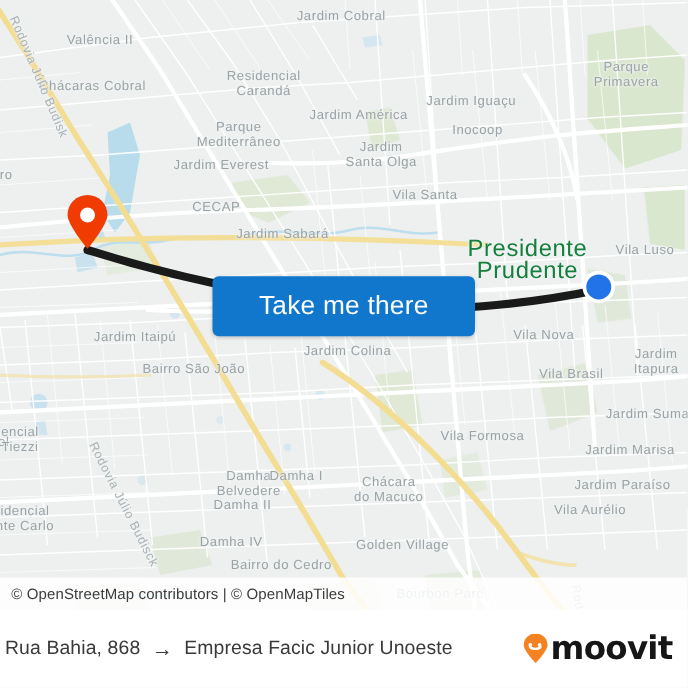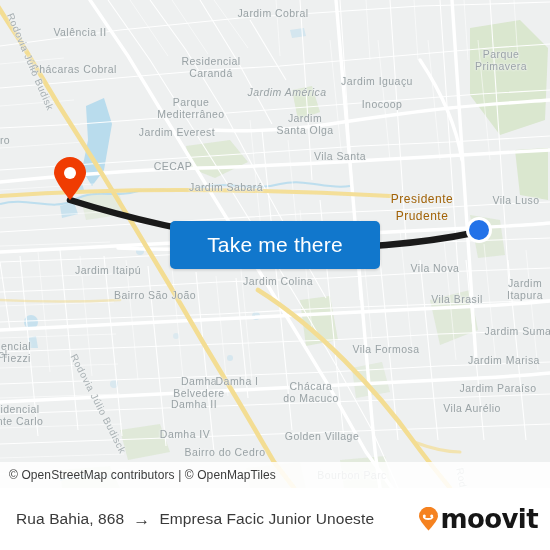--- a/index.html
+++ b/index.html
@@ -28,22 +28,22 @@
     font-size:10.5px;
     letter-spacing:.45px;
     white-space:pre;
     line-height:12px;
     text-align:center;
     transform:translate(-50%,-50%);
     pointer-events:none;
     text-shadow:0 0 2px #eef0f0, 0 0 3px #eef0f0, 0 0 1px #eef0f0;
   }
   .lbl.city {
-    color:#a16207;
-    font-size:12px;
+    color:#15803d;
+    font-size:19px;
     line-height:17px;
     letter-spacing:.5px;
   }
   .lbl.road {
     color:#a9b1b4;
     font-size:10px;
     letter-spacing:.6px;
   }
 
   
@@ -80,21 +80,21 @@
 
   
   .footer {
     position:absolute; left:0; top:488px;
     width:550px; height:62px;
     background:#ffffff;
     display:flex; align-items:center;
   }
   .footer-route {
     display:flex; align-items:center;
-    margin-left:16px;
+    margin-left:4px;
     font-size:15.5px;
     color:#3a3a3a;
     letter-spacing:.1px;
     white-space:nowrap;
   }
   .arrow { margin:0 9px; font-size:17px; color:#3a3a3a; line-height:1; }
   .brand {
     position:absolute; right:12px; top:50%;
     transform:translateY(-50%);
     display:flex; align-items:center;
@@ -263,21 +263,21 @@
 
     <div id="labels">
         <div class="lbl" style="left: 273px; top: 13px;">Jardim Cobral</div>
         <div class="lbl" style="left: 80px; top: 32px;">Valência II</div>
         <div class="lbl" style="left: 501px; top: 60px;">Parque
 Primavera</div>
         <div class="lbl" style="left: 211px; top: 67px;">Residencial
 Carandá</div>
         <div class="lbl" style="left: 74px; top: 69px;">Chácaras Cobral</div>
         <div class="lbl" style="left: 377px; top: 81px;">Jardim Iguaçu</div>
-        <div class="lbl" style="left: 287px; top: 92px; font-style: italic;">Jardim América</div>
+        <div class="lbl" style="left: 287px; top: 92px;">Jardim América</div>
         <div class="lbl" style="left: 191px; top: 108px;">Parque
 Mediterrâneo</div>
         <div class="lbl" style="left: 382px; top: 104px;">Inocoop</div>
         <div class="lbl" style="left: 305px; top: 124px;">Jardim
 Santa Olga</div>
         <div class="lbl" style="left: 177px; top: 132px;">Jardim Everest</div>
         <div class="lbl" style="left: 340px; top: 156px;">Vila Santa</div>
         <div class="lbl" style="left: 173px; top: 166px;">CECAP</div>
         <div class="lbl" style="left: 226px; top: 187px;">Jardim Sabará</div>
         <div class="lbl" style="left: 516px; top: 200px;">Vila Luso</div>

